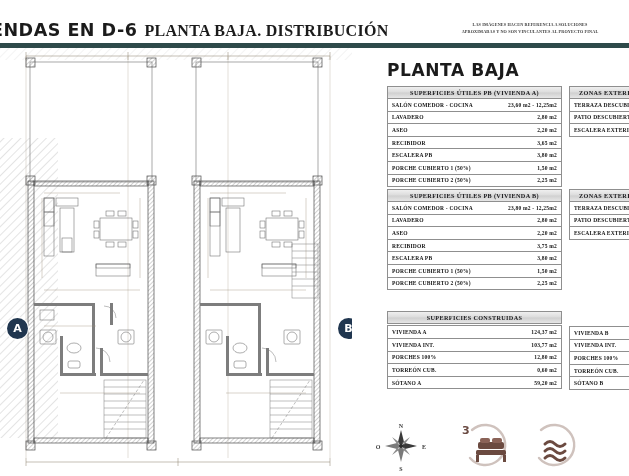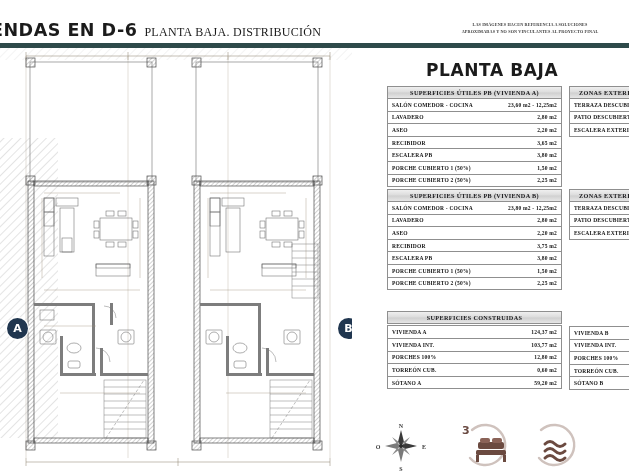--- a/index.html
+++ b/index.html
@@ -9,21 +9,21 @@
     position:relative;
   }
   
   #header{position:absolute;left:0;top:0;width:629px;height:44px;}
   #title-row{position:absolute;left:-16px;top:20px;display:flex;align-items:baseline;gap:7px;white-space:nowrap;}
   #main-title{
     font-family:"DejaVu Sans",sans-serif;font-weight:bold;font-size:17.5px;
     letter-spacing:.5px;color:#1b1b1b;
   }
   #sub-title{
-    font-family:"Liberation Serif",serif;font-weight:normal;font-size:12px;
+    font-family:"Liberation Serif",serif;font-weight:bold;font-size:16px;
     letter-spacing:.3px;color:#1b1b1b;text-align:right;
   }
   #disclaimer{
     position:absolute;right:4px;top:22px;text-align:center;
     font-family:"Liberation Serif",serif;font-weight:bold;
     font-size:4.2px;line-height:1.55;letter-spacing:.15px;color:#3a3a3a;
     width:190px;
   }
   #header-rule{position:absolute;left:0;top:43px;width:629px;height:5px;background:#2e4a4a;}
 
@@ -37,21 +37,21 @@
     box-shadow:0 0 0 1px #fff;
   }
   #marker-a{left:7px;top:270px;}
   #marker-b{left:338px;top:270px;}
 
   
   #panel{position:absolute;left:356px;top:48px;width:273px;height:428px;}
   #panel-title{
     position:absolute;left:31px;top:12px;
     font-family:"DejaVu Sans",sans-serif;font-weight:bold;font-size:17px;
-    letter-spacing:.6px;color:#1b1b1b;margin-left:39px;
+    letter-spacing:.6px;color:#1b1b1b;
   }
   .tbl{position:absolute;}
   .thead{
     border:1px solid #8f8f8f;
     background:linear-gradient(180deg,#efefef 0%,#dcdcdc 48%,#cfcfcf 52%,#e6e6e6 100%);
     height:11px;display:flex;align-items:center;justify-content:center;
     font-family:"Liberation Serif",serif;font-weight:bold;font-size:6.2px;
     letter-spacing:.35px;color:#17171a;white-space:nowrap;overflow:hidden;
   }
   .trow{

